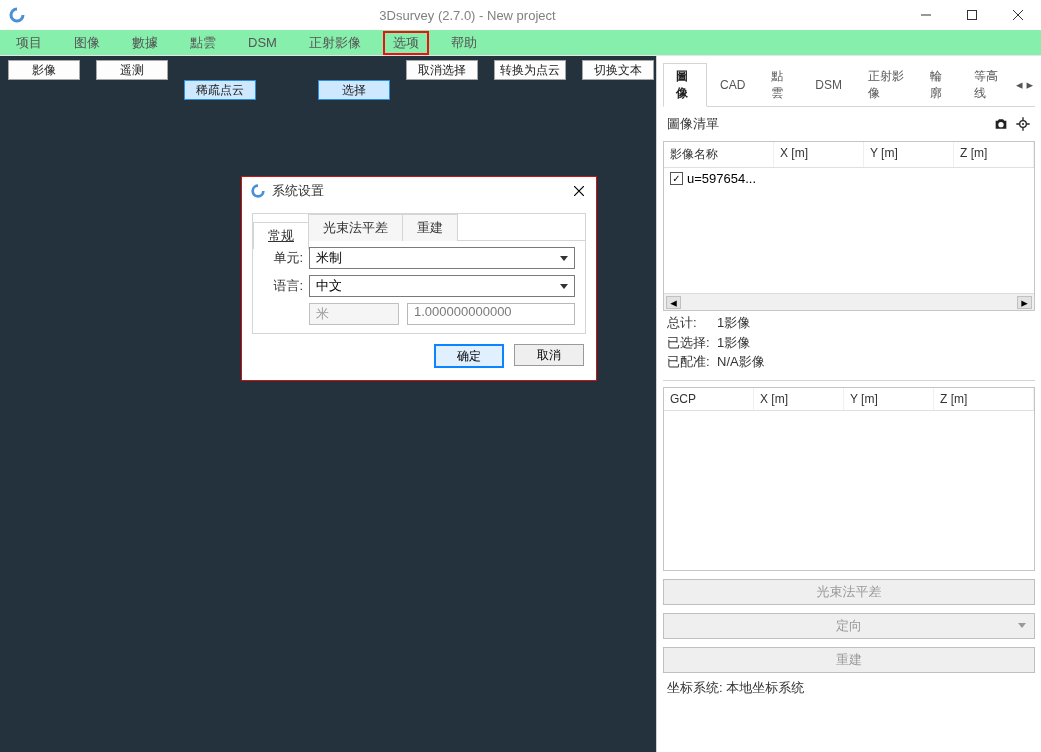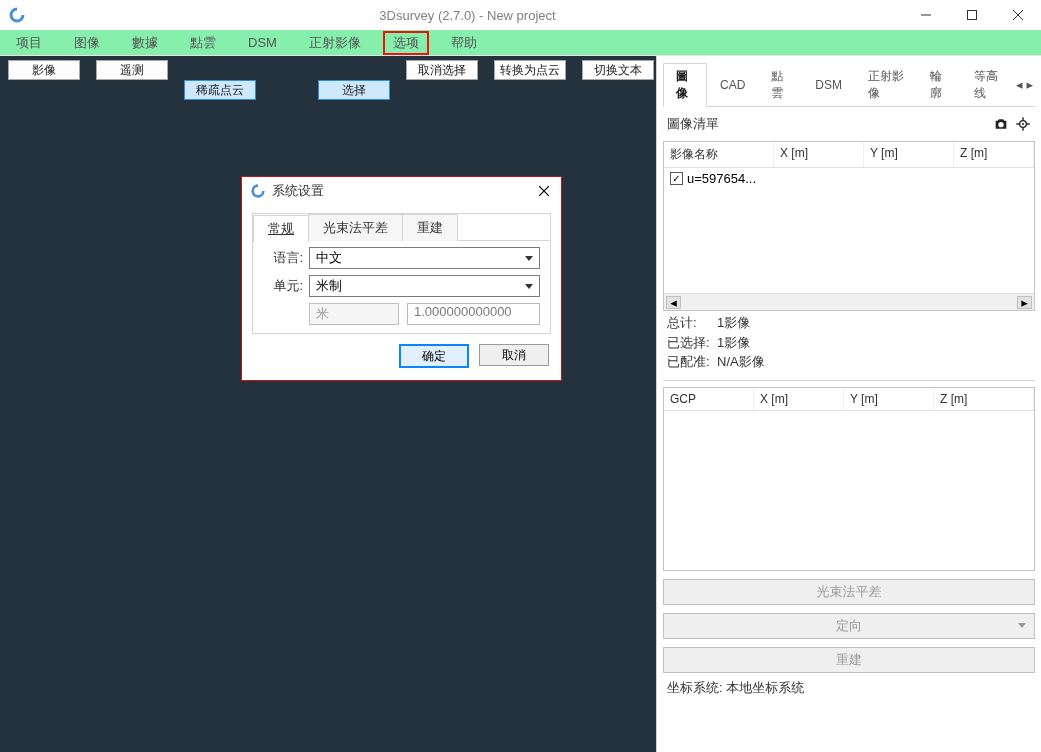--- a/index.html
+++ b/index.html
@@ -15,29 +15,29 @@
 .menubar .mitem { padding: 3px 10px; cursor: default; }
 .menubar .mitem.highlight { border: 2px solid #e11; padding: 1px 8px; }
 
 .main-area { display: flex; height: calc(752px - 30px - 26px); }
 .viewport-wrap { width: 656px; background: #24323d; position: relative; }
 .toolbar { height: 28px; display: flex; align-items: center; padding: 4px 8px; gap: 16px;}
 .tbtn { min-width: 72px; height: 20px; background: #fdfdfd; border: 1px solid #a7a7a7; display: flex; align-items: center; justify-content: center; font-size: 12px; color:#222;}
 .tbtn.active { background: #cde8ff; border: 1px solid #2b90e3; margin-top: 40px; }
 .viewport { position: absolute; top: 28px; left:0; right:0; bottom:0; }
 
-.dialog { position: absolute; left: 241px; top: 120px; width: 321px; background: #fff; border: 1px solid #c11; }
+.dialog { position: absolute; left: 241px; top: 120px; width: 356px; background: #fff; border: 1px solid #c11; }
 .dialog .dlg-title { height: 28px; background: #fff; display:flex; align-items:center; padding: 0 8px; color:#333;}
 .dialog .dlg-title .dlg-icon { width:16px; height:16px; margin-right:6px; color:#4a90d9;}
 .dialog .dlg-title .dlg-close { width:18px; height:18px; display:flex; align-items:center; justify-content:center;}
 .dialog .dlg-body { padding: 8px 10px 10px 10px;}
 .dlg-tabs-wrap { border:1px solid #d5d5d5; padding-bottom:8px;}
 .dlg-tabs { display:flex; }
 .dlg-tab { padding: 4px 14px; border: 1px solid #d5d5d5; border-bottom:none; background:#f6f6f6; color:#333; margin-right:-1px;}
-.dlg-tab.active { background:#fff; position:relative; top:1px;text-decoration:underline;}
+.dlg-tab.active { background:#fff; position:relative; top:8px;text-decoration:underline;}
 .dlg-tab-line { border-top:1px solid #d5d5d5; margin-top:-1px;}
 .dlg-row { display:flex; align-items:center; padding: 6px 10px 0 10px; gap:6px;}
 .dlg-row label { width:40px; text-align:right; color:#333;}
 .dlg-select { flex:1; height:22px; border:1px solid #7a7a7a; background:#fff; display:flex; align-items:center; justify-content:space-between; padding:0 6px;}
 .dlg-select .arrow { border-left:4px solid transparent; border-right:4px solid transparent; border-top:5px solid #333;}
 .dlg-subrow { display:flex; align-items:center; padding: 6px 10px 0 56px; gap:8px;}
 .dlg-disabled { flex:0 0 90px; height:22px; border:1px solid #c0c0c0; background:#f5f5f5; color:#9a9a9a; display:flex; align-items:center; justify-content:space-between; padding:0 6px;}
 .dlg-input { flex:1; height:22px; border:1px solid #b8b8b8; background:#fff; color:#7a7a7a; padding:0 6px;}
 .dlg-buttons { display:flex; justify-content:flex-end; gap:10px; padding: 10px 2px 2px 2px;}
 .dlg-btn { width:70px; height:22px; border:1px solid #9a9a9a; background:#efefef; display:flex; align-items:center; justify-content:center; font-size:12px;}
@@ -131,30 +131,30 @@
       </div>
       <div class="dlg-body">
         <div class="dlg-tabs-wrap">
           <div class="dlg-tabs">
             <div class="dlg-tab active">常规</div>
             <div class="dlg-tab">光束法平差</div>
             <div class="dlg-tab">重建</div>
           </div>
           <div class="dlg-tab-line"></div>
           <div class="dlg-row">
+            <label>单元:</label>
+            <div class="dlg-select">
+              <span>米制</span>
+              <span class="arrow"></span>
+            </div>
+          </div>
+          <div class="dlg-row">
             <label>语言:</label>
             <div class="dlg-select">
               <span>中文</span>
-              <span class="arrow"></span>
-            </div>
-          </div>
-          <div class="dlg-row">
-            <label>单元:</label>
-            <div class="dlg-select">
-              <span>米制</span>
               <span class="arrow"></span>
             </div>
           </div>
           <div class="dlg-subrow">
             <div class="dlg-disabled">
               <span>米</span>
               <span class="arrow" style="border-top-color:#bbb"></span>
             </div>
             <div class="dlg-input">1.000000000000</div>
           </div>

